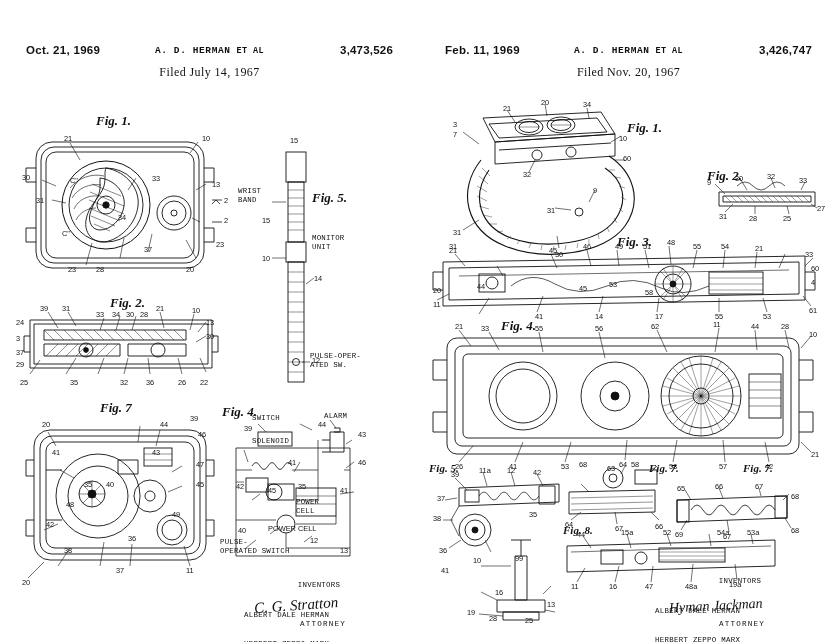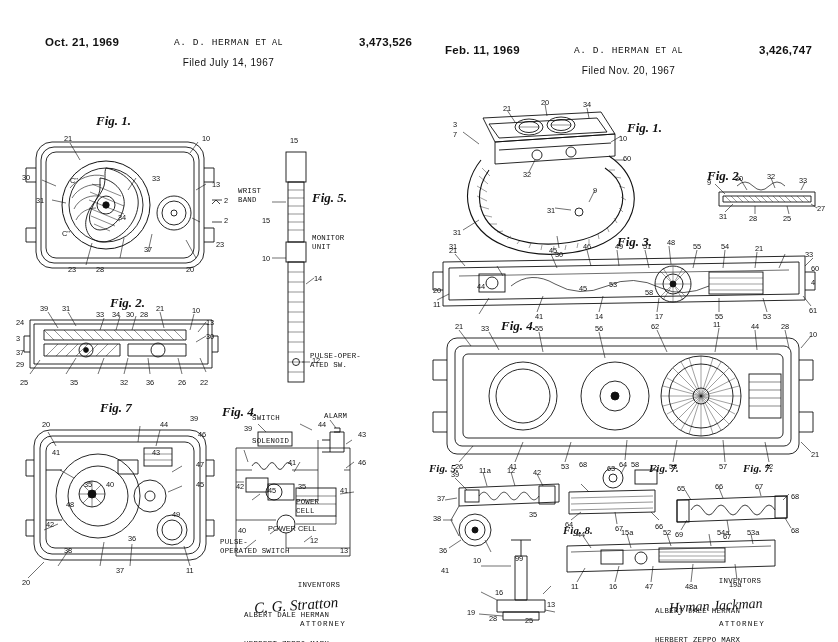--- a/index.html
+++ b/index.html
@@ -50,20 +50,21 @@
   }
   .hdr-inventor {
     position: absolute;
     left: 50%;
     top: 1px;
     transform: translateX(-50%);
     font-family: "Liberation Mono", monospace;
     font-size: 9.5px;
     letter-spacing: 0.6px;
     white-space: nowrap;
+    font-weight: bold;
   }
   .hdr-inventor .etal {
     letter-spacing: 0.4px;
     font-size: 8.5px;
   }
   .hdr-patno {
     position: absolute;
     right: 26px;
     top: 0;
     font-family: "Liberation Sans", sans-serif;
@@ -73,22 +74,22 @@
   }
   .hdr-title {
     margin-top: 5px;
     font-family: "Liberation Mono", monospace;
     font-size: 7.6px;
     letter-spacing: 0.5px;
     white-space: nowrap;
   }
   .hdr-filed {
     margin-top: 5px;
-    font-family: Liberation Sans, sans-serif;
-    font-size: 10px;
+    font-family: Liberation Serif, serif;
+    font-size: 12px;
     letter-spacing: 0.4px;
   }
 
   .figlabel {
     position: absolute;
     font-family: "Liberation Serif", serif;
     font-style: italic;
     font-size: 13px;
     font-weight: bold;
     white-space: nowrap;
@@ -141,21 +142,21 @@
   svg { display: block; }
   .art { position: absolute; left: 0; top: 0; pointer-events: none; }
 </style>
 </head>
 <body>
 
 <div class="page">
 
   <div class="sheet sheet-left">
 
-    <div class="hdr" style="top:36px;padding-left:19px;">
+    <div class="hdr" style="top:44px;">
       <div class="hdr-row">
         <span class="hdr-date">Oct. 21, 1969</span>
         <span class="hdr-inventor"><span>A. D. HERMAN</span><span class="etal" style="margin-left:6px;">ET AL</span></span>
         <span class="hdr-patno">3,473,526</span>
       </div>
       <div class="hdr-filed">Filed July 14, 1967</div>
     </div>
 
     <svg class="art" width="419" height="642" viewBox="0 0 419 642">
       <g fill="none" stroke="#111" stroke-width="0.9">

